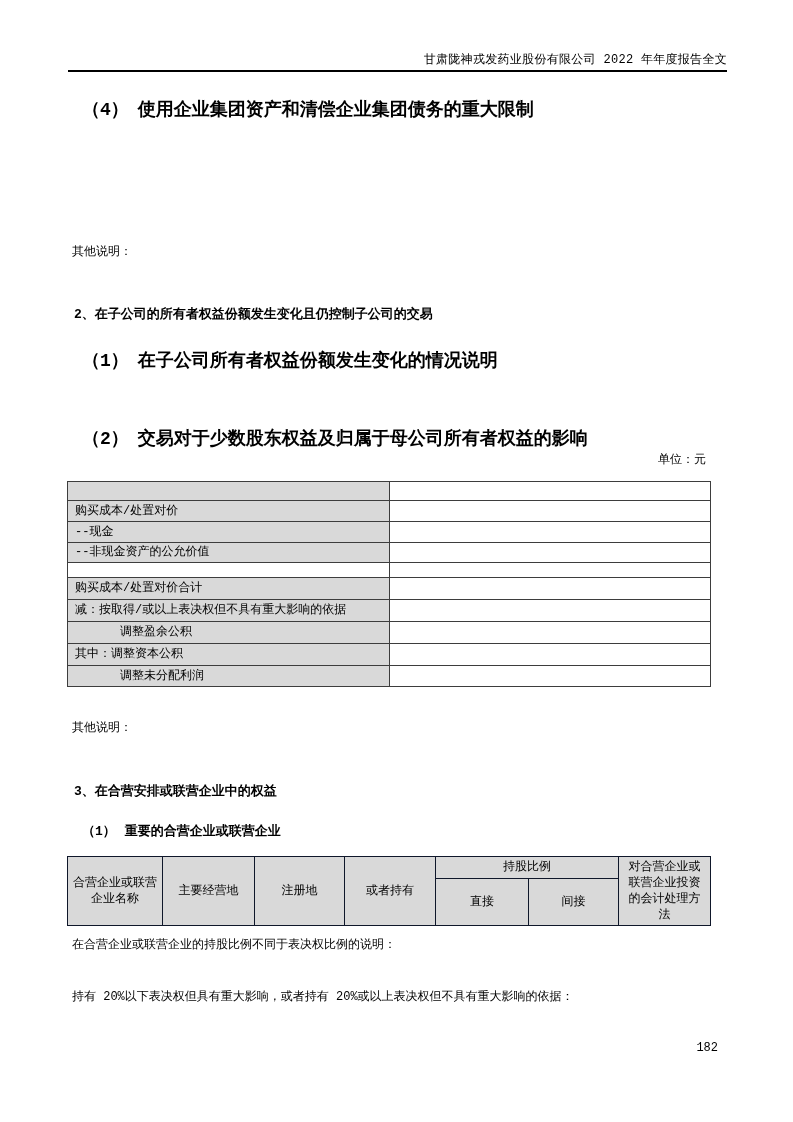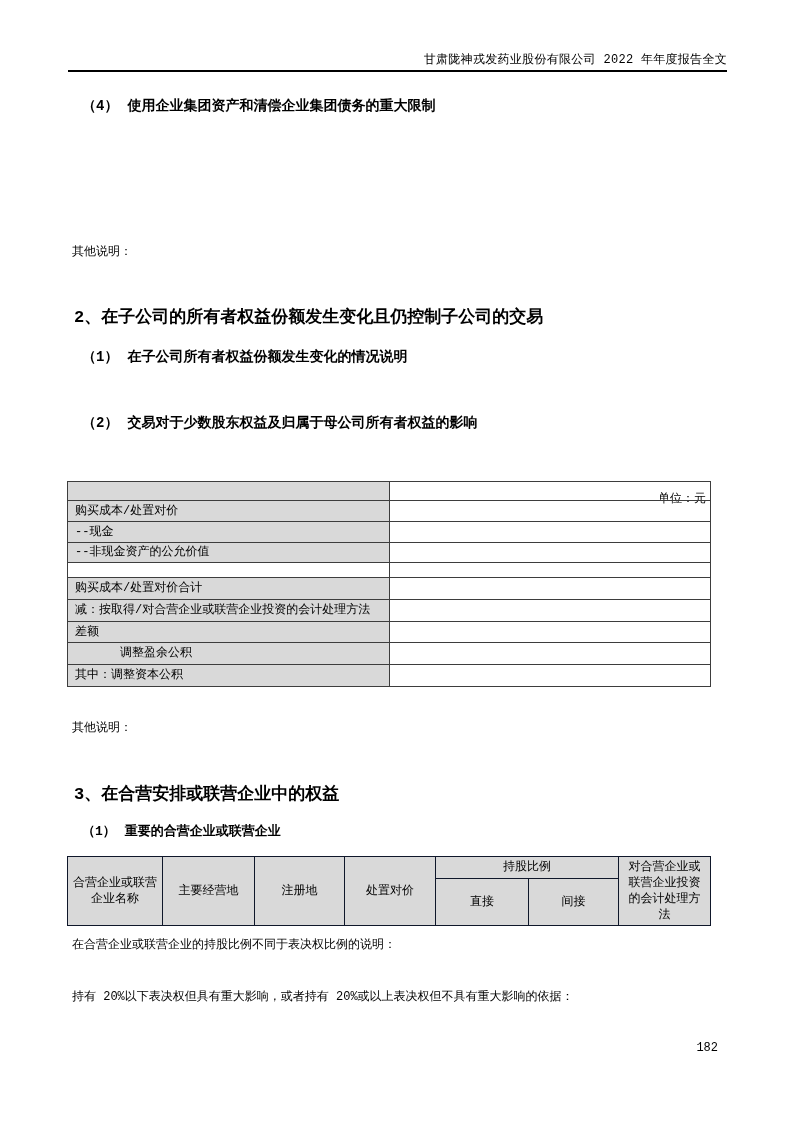--- a/index.html
+++ b/index.html
@@ -25,38 +25,38 @@
     position: absolute;
     top: 70px;
     left: 68px;
     width: 659px;
     height: 2px;
     background: #000000;
   }
   .heading-l2 {
     position: absolute;
     font-weight: bold;
-    font-size: 14px;
+    font-size: 18px;
     white-space: nowrap;
   }
   .heading-l1 {
     position: absolute;
     font-weight: bold;
-    font-size: 17px;
+    font-size: 13px;
     white-space: nowrap;
   }
   .num { display: inline-block; margin-right: 9px; }
   .body-text {
     position: absolute;
     font-size: 12px;
     white-space: nowrap;
   }
   .unit-label {
     position: absolute;
-    top: 490px;
+    top: 451px;
     right: 87px;
     font-size: 12px;
   }
   .page-number {
     position: absolute;
     top: 1041px;
     right: 75px;
     font-size: 12px;
   }
   table { border-collapse: collapse; table-layout: fixed; }
@@ -110,21 +110,21 @@
 
 
   <div class="body-text" style="top:243px; left:72px;">其他说明：</div>
 
   <div class="heading-l1" style="top:305px; left:74px;">2、在子公司的所有者权益份额发生变化且仍控制子公司的交易</div>
 
   <div class="heading-l2" style="top:348px; left:82px;text-align:right;">
     <span class="num">（1）</span><span>在子公司所有者权益份额发生变化的情况说明</span>
   </div>
 
-  <div class="heading-l2" style="top:414px; left:82px;text-align:right;">
+  <div class="heading-l2" style="top:426px; left:82px;text-align:right;">
     <span class="num">（2）</span><span>交易对于少数股东权益及归属于母公司所有者权益的影响</span>
   </div>
 
   <div class="unit-label">单位：元</div>
 
   <table class="t1">
     <colgroup>
         <col class="c1">
         <col class="c2">
       </colgroup>
@@ -147,33 +147,33 @@
       </tr>
       <tr style="height:15px">
         <td></td>
         <td></td>
       </tr>
       <tr style="height:22px">
         <td class="shaded">购买成本/处置对价合计</td>
         <td></td>
       </tr>
       <tr style="height:22px">
-        <td class="shaded">减：按取得/对合营企业或联营企业投资的会计处理方法</td>
-        <td></td>
-      </tr>
-      <tr style="height:21px">
-        <td class="shaded">差额</td>
+        <td class="shaded">减：按取得/或以上表决权但不具有重大影响的依据</td>
         <td></td>
       </tr>
       <tr style="height:22px">
         <td class="shaded indent">调整盈余公积</td>
         <td></td>
       </tr>
       <tr style="height:22px">
         <td class="shaded">其中：调整资本公积</td>
+        <td></td>
+      </tr>
+      <tr style="height:21px">
+        <td class="shaded indent">调整未分配利润</td>
         <td></td>
       </tr>
     </tbody>
   </table>
 
   <div class="body-text" style="top:719px; left:72px;">其他说明：</div>
 
   <div class="heading-l1" style="top:782px; left:74px;">3、在合营安排或联营企业中的权益</div>
 
   <div class="heading-l2" style="top:822px; left:82px; font-size:13px;">
@@ -188,21 +188,21 @@
         <col style="width:91px">
         <col style="width:93px">
         <col style="width:90px">
         <col style="width:92px">
     </colgroup>
     <thead>
       <tr style="height:21px">
         <th rowspan="2">合营企业或联营企业名称</th>
         <th rowspan="2">主要经营地</th>
         <th rowspan="2">注册地</th>
-        <th rowspan="2">处置对价</th>
+        <th rowspan="2">或者持有</th>
         <th colspan="2">持股比例</th>
         <th rowspan="2">对合营企业或联营企业投资的会计处理方法</th>
       </tr>
       <tr style="height:46px">
         <th>直接</th>
         <th>间接</th>
       </tr>
     </thead>
   </table>
 

